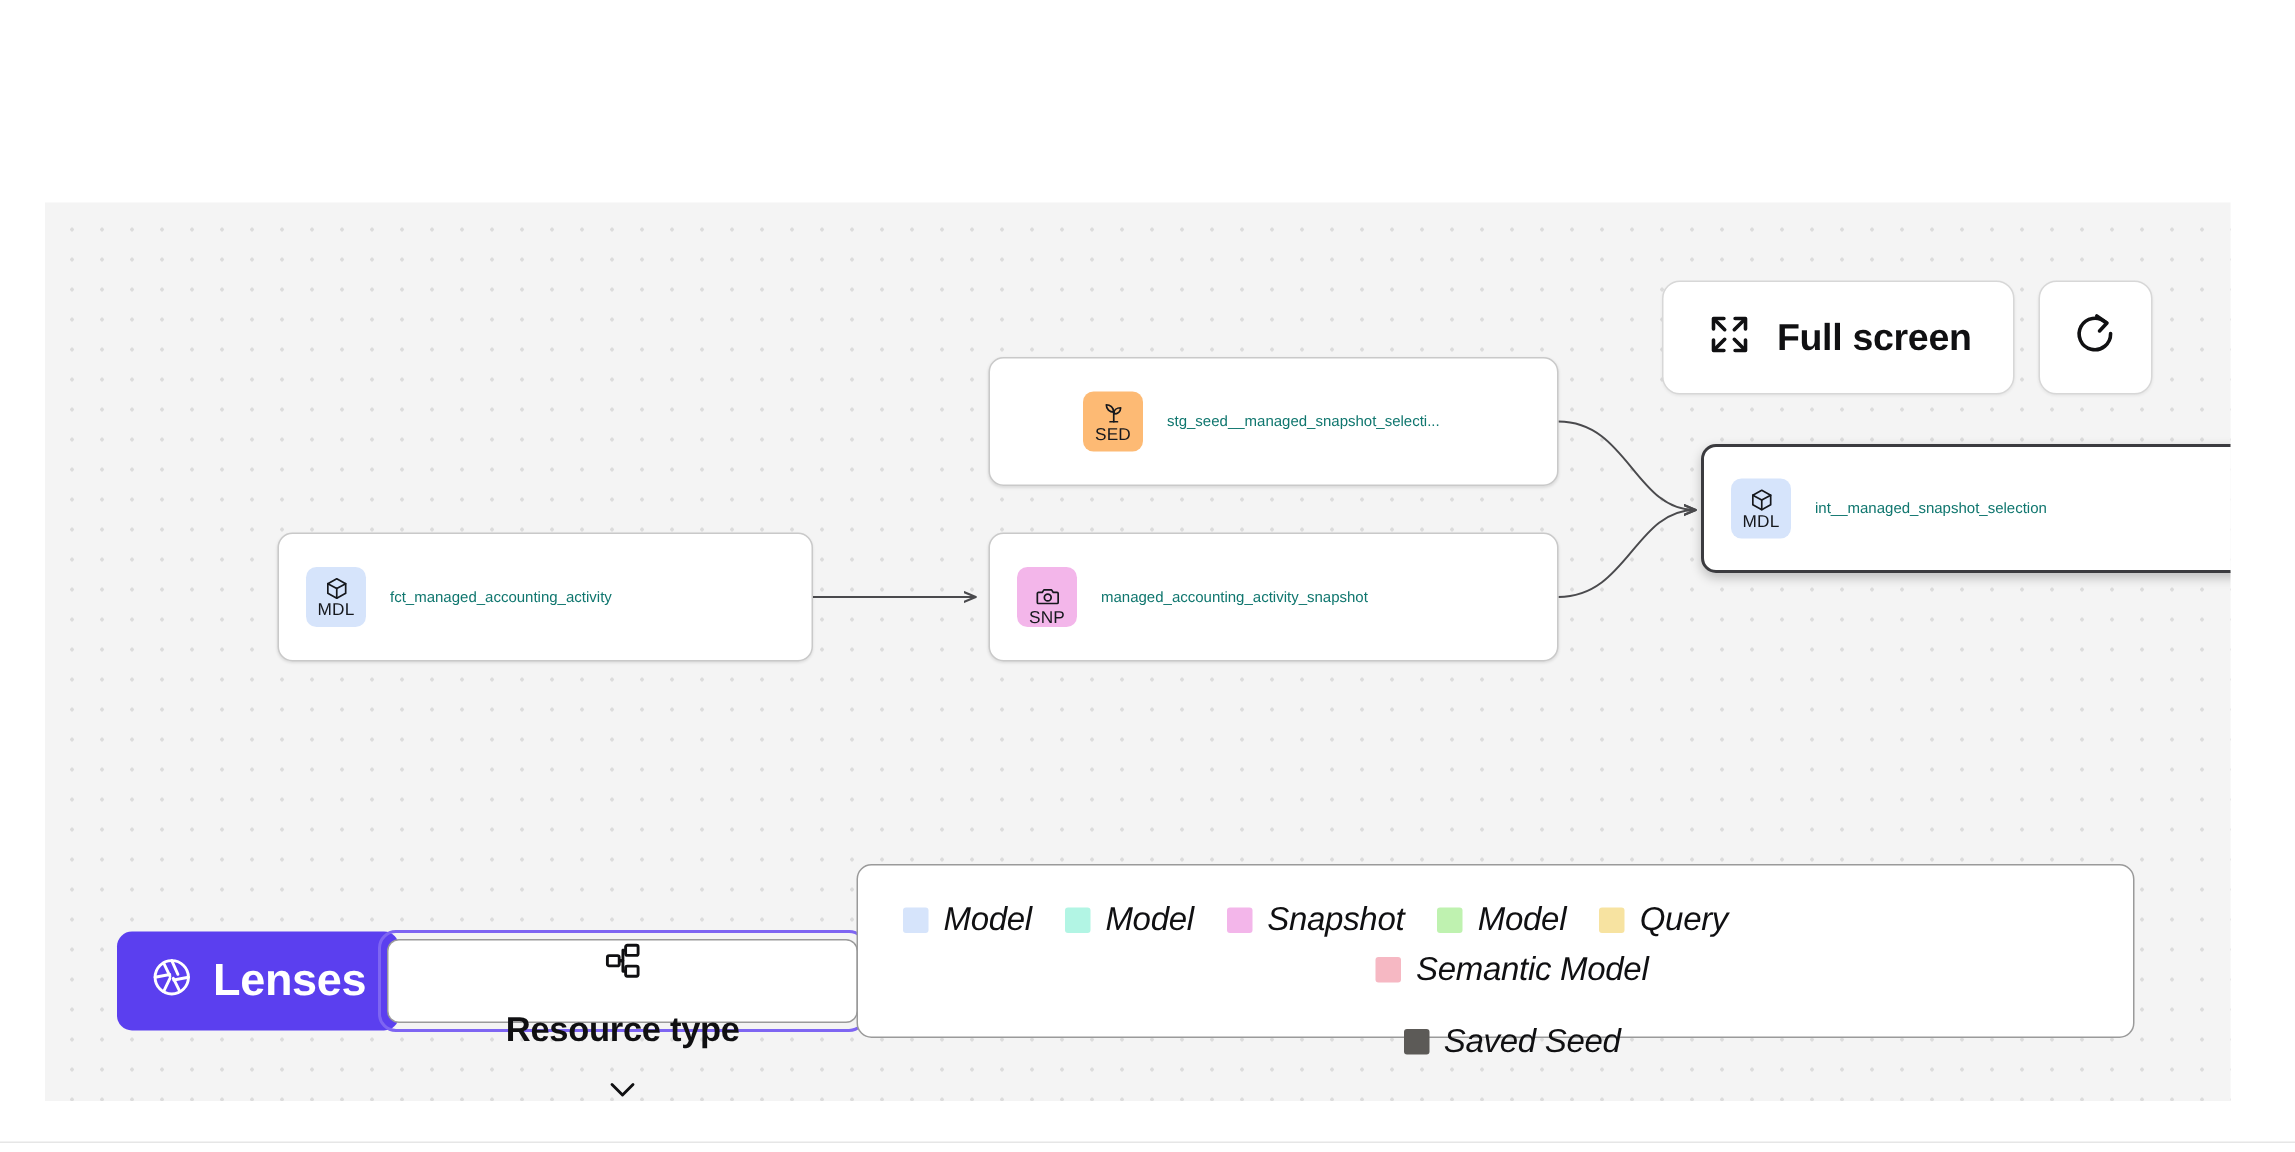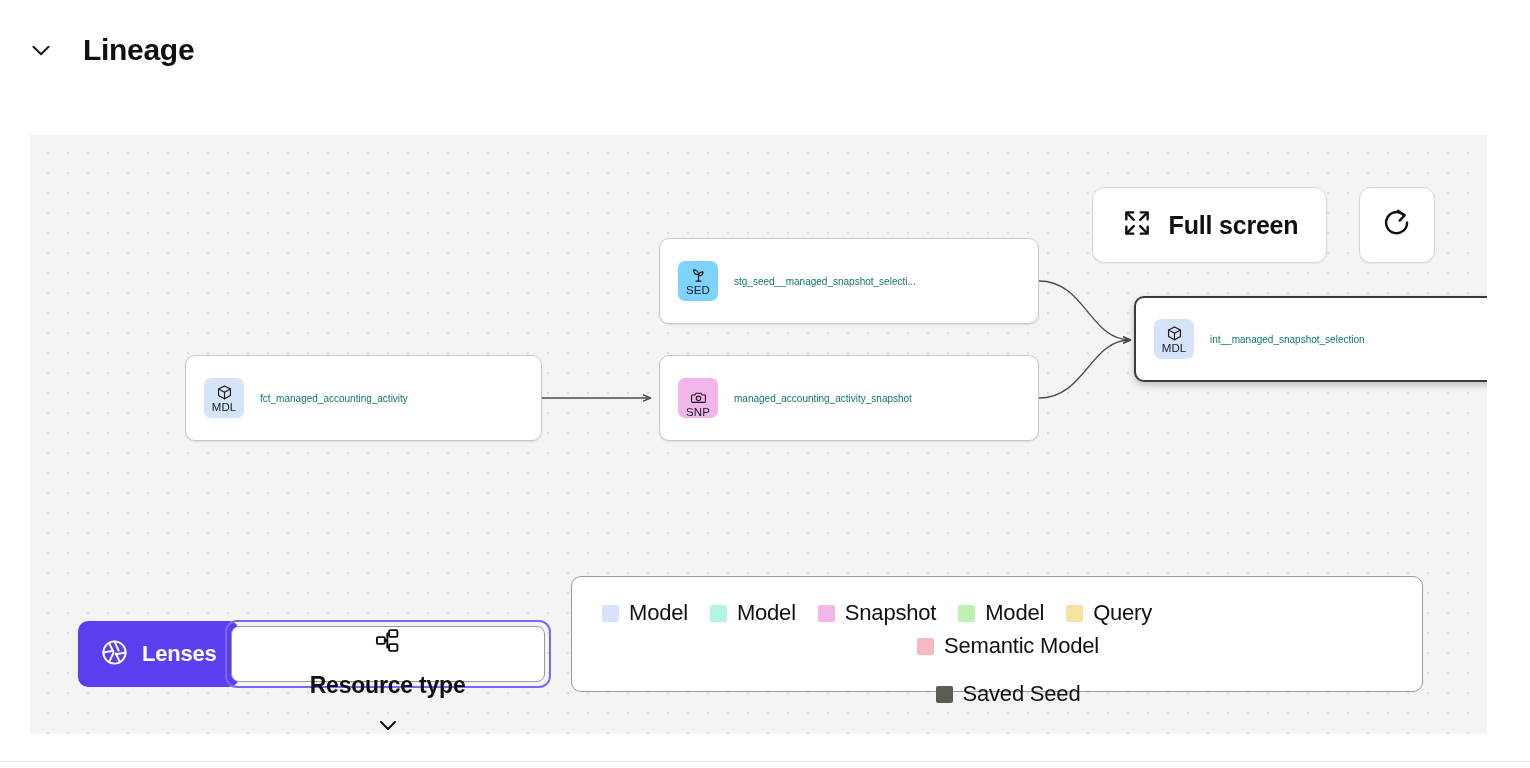--- a/index.html
+++ b/index.html
@@ -100,21 +100,21 @@
     white-space: nowrap;
     overflow: hidden;
   }
 
   
   .canvas-toolbar {
     position: absolute;
     top: 52px; right: 52px;
     display: flex;
     align-items: center;
-    gap: 32px;
+    gap: 16px;
     z-index: 10;
   }
   .btn-fullscreen {
     height: 76px;
     min-width: 235px;
     background: #ffffff;
     border: 1px solid #d7d7d7;
     border-radius: 12px;
     display: flex;
     align-items: center;
@@ -155,21 +155,21 @@
     border: none;
     border-radius: 10px;
     display: flex;
     align-items: center;
     gap: 13px;
     padding: 0 22px 0 22px;
     cursor: pointer;
     margin-right: -14px;
   }
   .btn-lenses .lbl {
-    font-size: 22px;
+    font-size: 30px;
     font-weight: 700;
     color: #ffffff;
     letter-spacing: -0.2px;
     white-space: nowrap;
   }
   .resource-select-wrap {
     border: 2.5px solid #7e65f2;
     border-radius: 12px;
     padding: 4px;
     background: transparent;
@@ -212,20 +212,21 @@
     display: flex;
     align-items: center;
     gap: 22px;
     height: 40px;
   }
   .legend-row.row2 { padding-left: 22px; flex-direction: column; }
   .legend-item {
     display: flex;
     align-items: center;
     gap: 10px;
+    font-style: italic;
   }
   .legend-swatch {
     width: 17px; height: 17px;
     border-radius: 2px;
     flex: 0 0 auto;
   }
   .legend-label {
     font-size: 22px;
     color: #101012;
     white-space: nowrap;
@@ -238,28 +239,20 @@
     left: 0; top: 761px;
     width: 1530px; height: 1px;
     background: #e6e6e6;
   }
 </style>
 </head>
 <body>
 
 <div class="page">
 
-  <div class="section-header">
-    <div class="collapse-toggle">
-      <svg width="26" height="26" viewBox="0 0 24 24" fill="none" stroke="#1c1c1e" stroke-width="1.9" stroke-linecap="round" stroke-linejoin="round">
-          <polyline points="5,9 12,16 19,9"></polyline>
-        </svg>
-    </div>
-    <div class="section-title">Lineage</div>
-  </div>
 
   <div class="canvas">
     <div class="canvas-clip">
 
       <svg class="edges" viewBox="0 0 1457 599" width="1457" height="599">
         <defs>
           <marker id="arrow" markerWidth="9" markerHeight="9" refX="7.5" refY="4" orient="auto" markerUnits="userSpaceOnUse">
             <path d="M0,0.6 L8,4 L0,7.4" fill="none" stroke="#4a4a4d" stroke-width="1.4" stroke-linecap="round" stroke-linejoin="round"></path>
           </marker>
         </defs>
@@ -277,21 +270,21 @@
             <path d="M12 2.7 L20.4 7.2 L12 11.7 L3.6 7.2 Z"></path>
             <path d="M3.6 7.2 V16.2 L12 20.9 V11.7"></path>
             <path d="M20.4 7.2 V16.2 L12 20.9"></path>
           </svg>
           <span class="badge-abbr">MDL</span>
         </div>
         <div class="node-label">fct_managed_accounting_activity</div>
       </div>
 
       <div class="node" style="left:629px; top:103px; width:380px; height:86px;">
-        <div class="node-badge" style="background:#7dd3fc;">
+        <div class="node-badge" style="background:#fdba74;margin-left:44px;">
           <svg width="17" height="17" viewBox="0 0 24 24" fill="none" stroke="#16181d" stroke-width="1.6" stroke-linecap="round" stroke-linejoin="round">
             <path d="M12 20 V11"></path>
             <path d="M12 11 C12 6.5 8.5 4 5 4 C5 8.2 8 11 12 11 Z"></path>
             <path d="M12 12.6 C12 9 14.8 6.8 18.5 6.8 C18.5 10.4 15.8 12.6 12 12.6 Z"></path>
             <path d="M8.5 20 H15.5"></path>
           </svg>
           <span class="badge-abbr">SED</span>
         </div>
         <div class="node-label">stg_seed__managed_snapshot_selecti...</div>
       </div>

